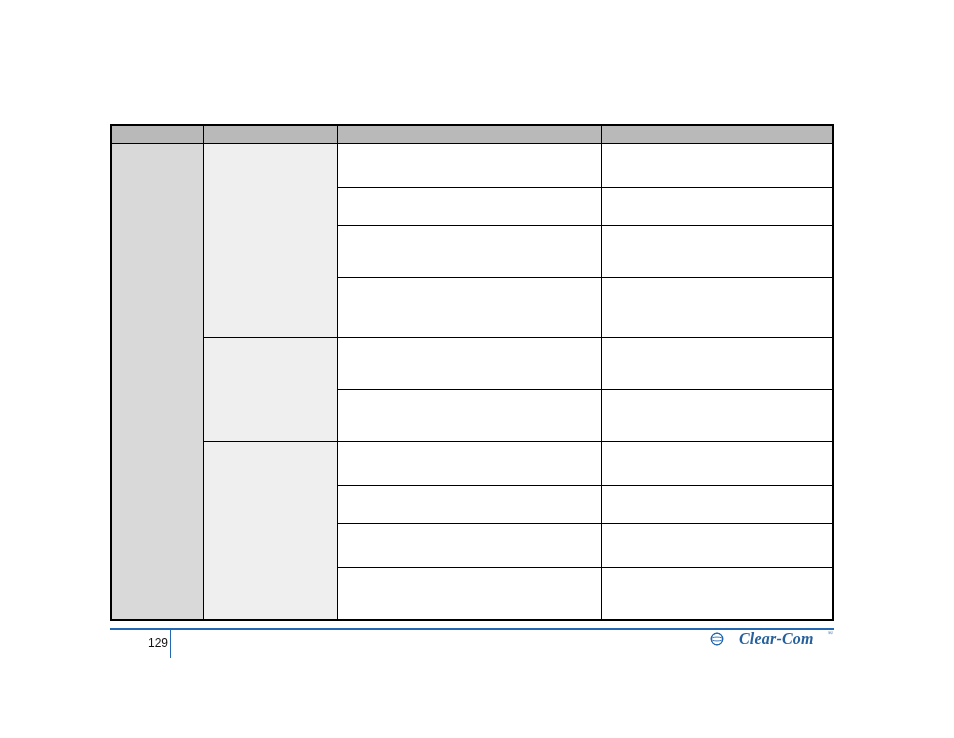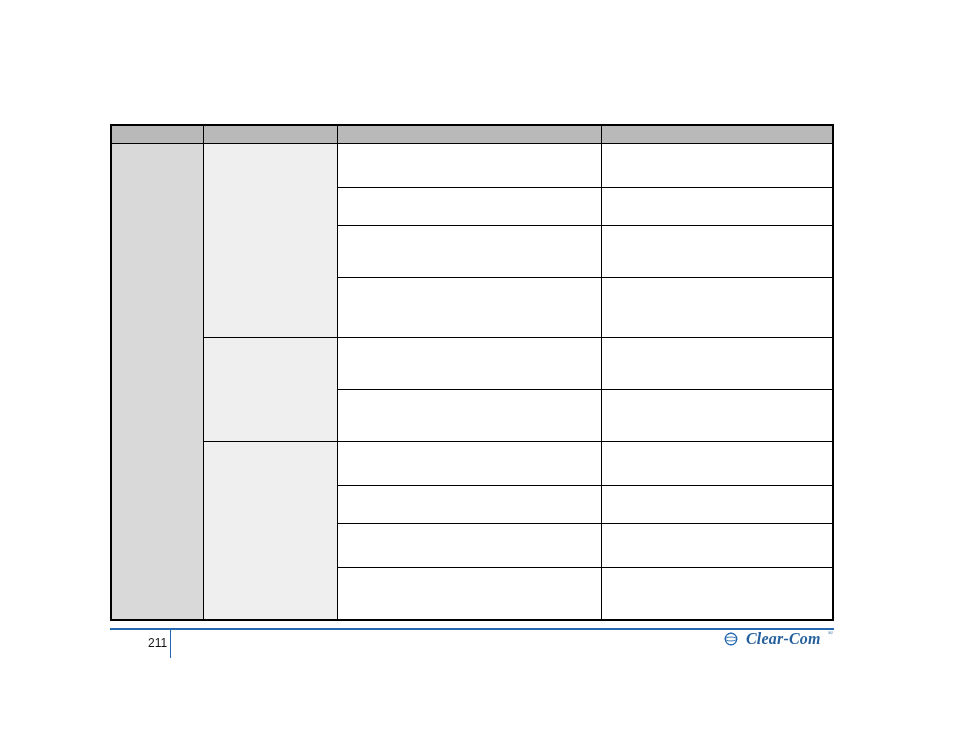--- a/index.html
+++ b/index.html
@@ -80,21 +80,21 @@
     top: 636px;
     font-size: 12px;
     color: var(--txt);
   }
   .brand {
     position: absolute;
     right: 120px;
     top: 630px;
     display: flex;
     align-items: center;
-    gap: 8px;
+    gap: 15px;
     color: var(--brand-text);
     font-family: "Times New Roman", Times, serif;
   }
   .brand-mark {
     width: 14px; height: 14px;
     display: inline-flex; align-items: center; justify-content: center;
   }
   .brand-mark svg { display: block; }
   .brand-text {
     font-weight: 700;
@@ -177,21 +177,21 @@
       <tr class="h-52">
         <td></td>
         <td></td>
       </tr>
     </tbody>
   </table>
 </div>
 
 <div class="foot-rule"></div>
 <div class="pnum-bar"></div>
-<div class="pnum">211</div>
+<div class="pnum">129</div>
 
 <div class="brand">
   <span class="brand-mark">
     <svg viewBox="0 0 16 16" width="14" height="14">
       <circle cx="8" cy="8" r="6.6" fill="none" stroke="#2368b1" stroke-width="1.4"></circle>
       <path d="M8 1.4 A6.6 6.6 0 0 1 8 14.6 M8 1.4 A6.6 6.6 0 0 0 8 14.6" fill="none" stroke="#2368b1" stroke-width="1"></path>
       <ellipse cx="8" cy="8" rx="6.6" ry="2.2" fill="none" stroke="#2368b1" stroke-width="1"></ellipse>
     </svg>
   </span>
   <span class="brand-text">Clear-Com</span>

